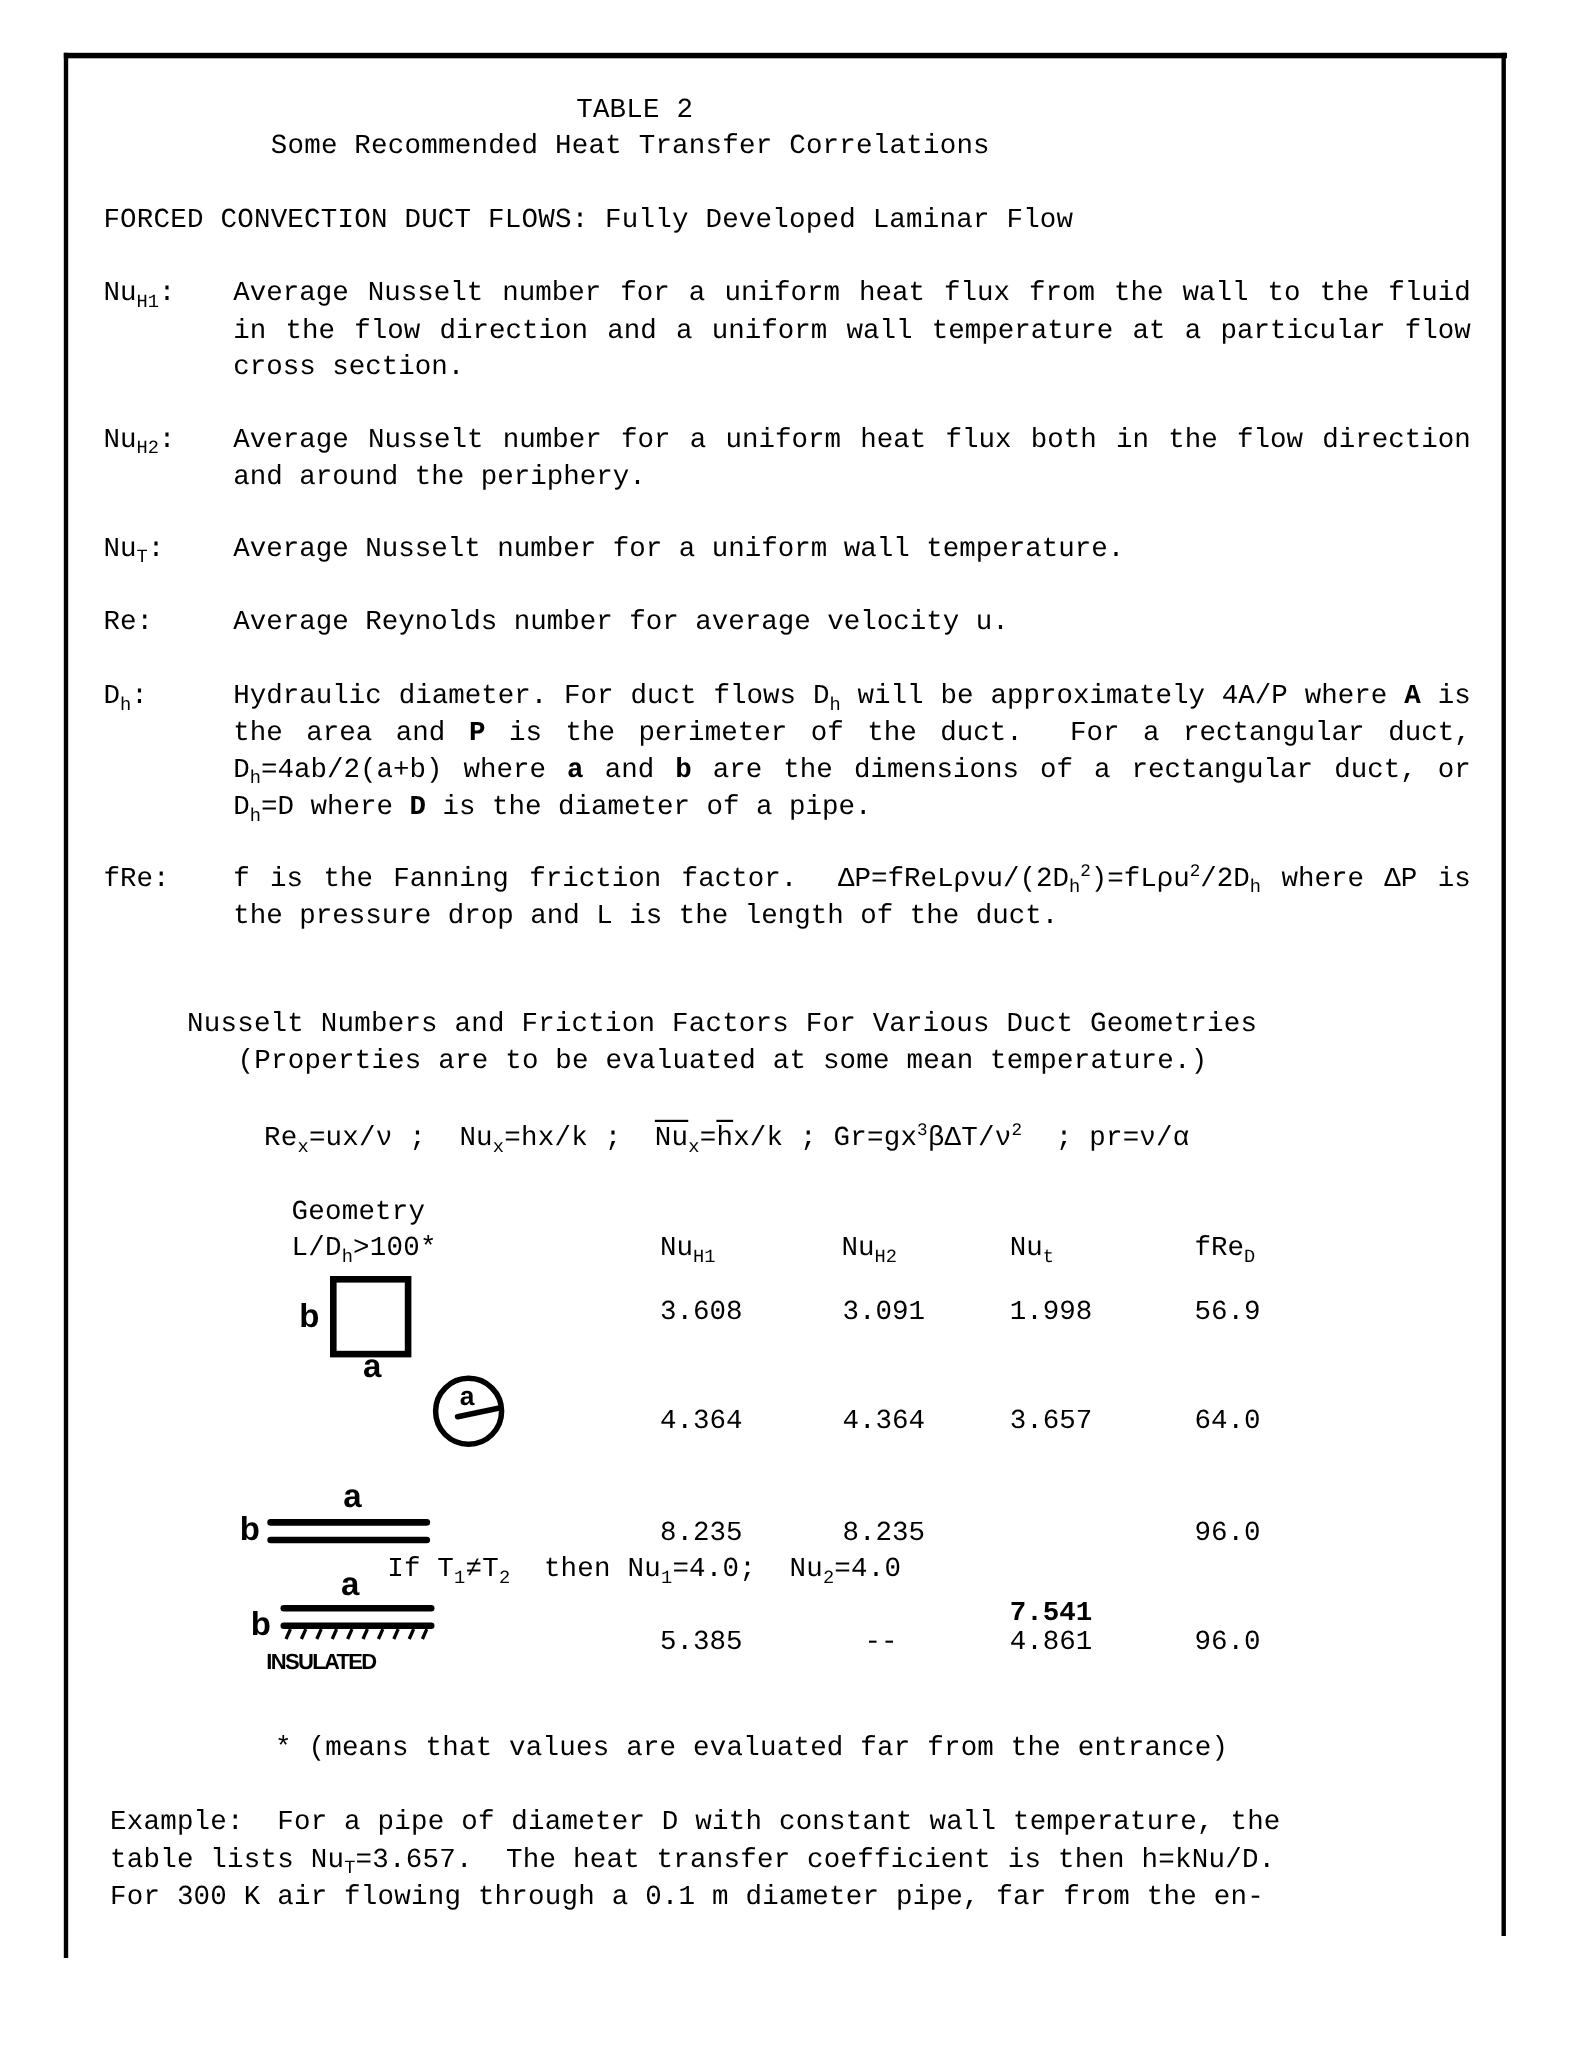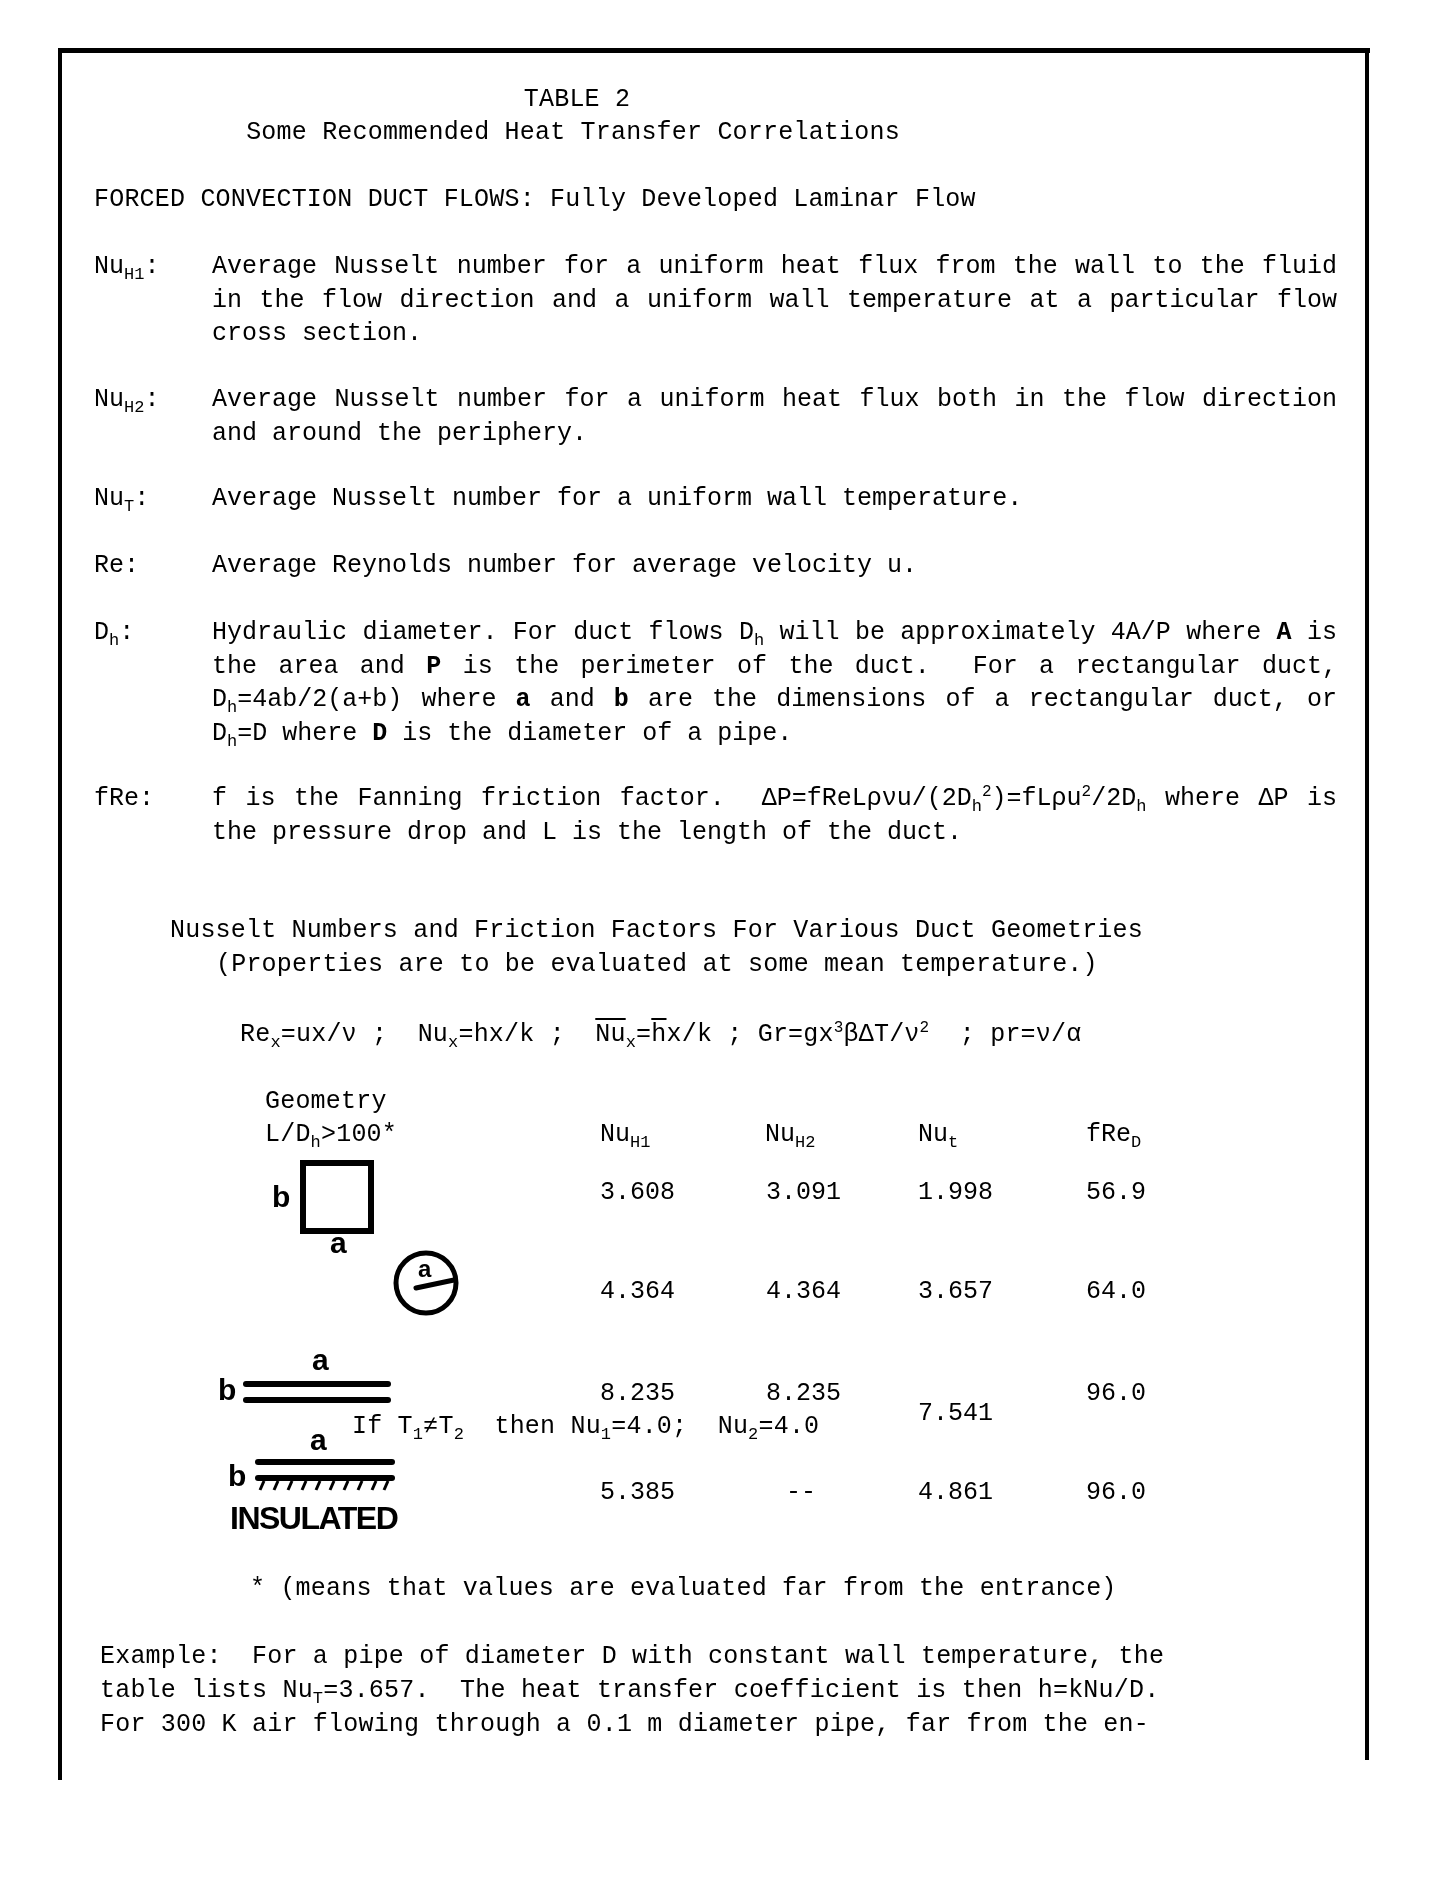--- a/index.html
+++ b/index.html
@@ -81,21 +81,21 @@
 <div class="num" style="left:1086px;top:1275px;">64.0</div>
 
 <svg class="shape" style="left:214px;top:1340px;" width="200" height="70">
   <text x="98" y="30" font-family="Liberation Sans, sans-serif" font-weight="bold" font-size="30" fill="#000">a</text>
   <text x="4" y="60" font-family="Liberation Sans, sans-serif" font-weight="bold" font-size="30" fill="#000">b</text>
   <line x1="32" y1="44" x2="174" y2="44" stroke="#000" stroke-width="6" stroke-linecap="round"></line>
   <line x1="32" y1="60" x2="174" y2="60" stroke="#000" stroke-width="6" stroke-linecap="round"></line>
 </svg>
 <div class="num" style="left:600px;top:1377px;">8.235</div>
 <div class="num" style="left:766px;top:1377px;">8.235</div>
-<div class="num" style="left:918px;top:1397px;">7.541</div>
+<div class="num" style="left:918px;top:1450px;font-weight:bold;">7.541</div>
 <div class="num" style="left:1086px;top:1377px;">96.0</div>
 
 <div class="t" style="left:352px;top:1410px;">If T<sub>1</sub>≠T<sub>2</sub>  then Nu<sub>1</sub>=4.0;  Nu<sub>2</sub>=4.0</div>
 
 <svg class="shape" style="left:222px;top:1418px;" width="200" height="80">
   <text x="88" y="32" font-family="Liberation Sans, sans-serif" font-weight="bold" font-size="30" fill="#000">a</text>
   <text x="6" y="68" font-family="Liberation Sans, sans-serif" font-weight="bold" font-size="30" fill="#000">b</text>
   <line x1="36" y1="44" x2="170" y2="44" stroke="#000" stroke-width="6" stroke-linecap="round"></line>
   <line x1="36" y1="60" x2="170" y2="60" stroke="#000" stroke-width="6" stroke-linecap="round"></line>
   <g stroke="#000" stroke-width="3">
@@ -104,21 +104,21 @@
     <line x1="70" y1="63" x2="66" y2="72"></line>
       <line x1="84" y1="63" x2="80" y2="72"></line>
     <line x1="98" y1="63" x2="94" y2="72"></line>
       <line x1="112" y1="63" x2="108" y2="72"></line>
     <line x1="126" y1="63" x2="122" y2="72"></line>
       <line x1="140" y1="63" x2="136" y2="72"></line>
     <line x1="154" y1="63" x2="150" y2="72"></line>
       <line x1="166" y1="63" x2="162" y2="72"></line>
   </g>
 </svg>
-<div class="shape sans" style="left:230px;top:1500px;font-size:32px;letter-spacing:-1.5px;text-align:center;">INSULATED</div>
+<div class="shape sans" style="left:242px;top:1500px;font-size:20px;letter-spacing:-1.5px;text-align:center;">INSULATED</div>
 <div class="num" style="left:600px;top:1476px;">5.385</div>
 <div class="num" style="left:786px;top:1476px;">--</div>
 <div class="num" style="left:918px;top:1476px;">4.861</div>
 <div class="num" style="left:1086px;top:1476px;">96.0</div>
 
 <div class="t" style="left:250px;top:1572px;">* (means that values are evaluated far from the entrance)</div>
 
 <div class="t" style="left:100px;top:1640px;">Example:  For a pipe of diameter D with constant wall temperature, the</div>
 <div class="t" style="left:100px;top:1674px;">table lists Nu<sub>T</sub>=3.657.  The heat transfer coefficient is then h=kNu/D.</div>
 <div class="t" style="left:100px;top:1708px;">For 300 K air flowing through a 0.1 m diameter pipe, far from the en-</div>

